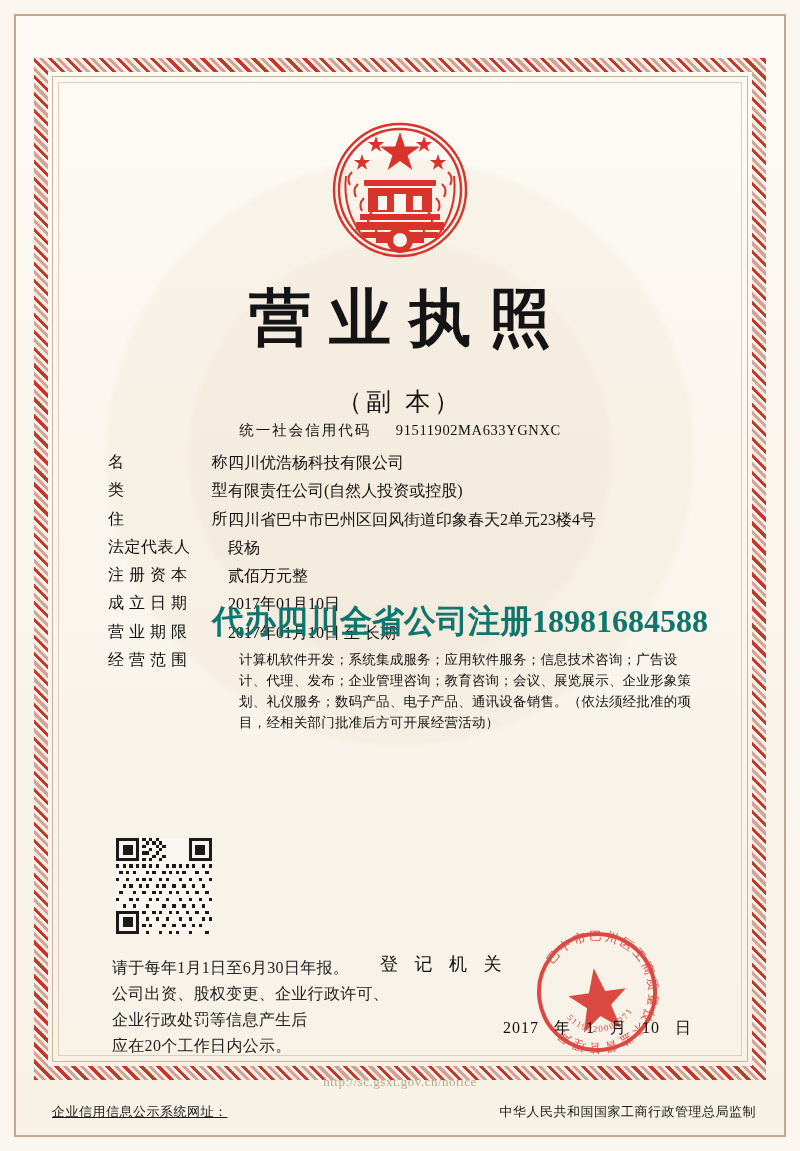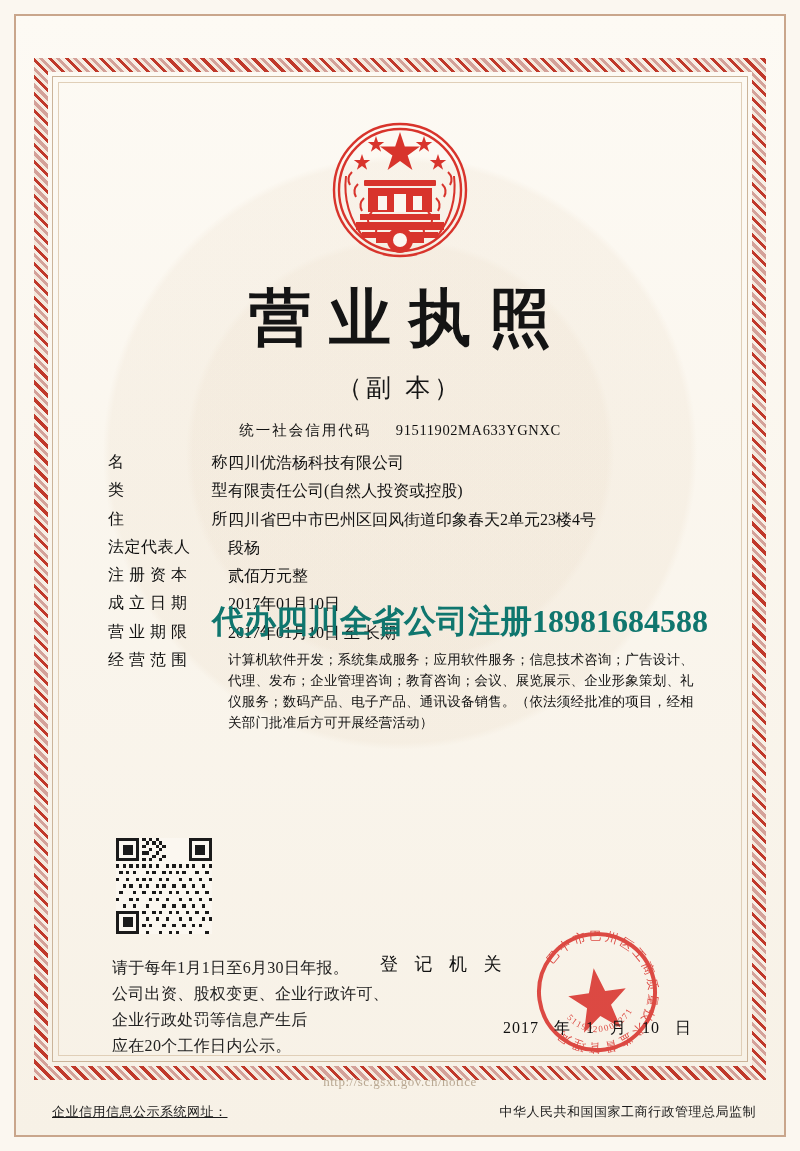--- a/index.html
+++ b/index.html
@@ -91,21 +91,21 @@
     font-family: "DejaVu Serif", "Liberation Serif", serif;
     font-size: 62px;
     font-weight: bold;
     letter-spacing: 18px;
     color: #141414;
     text-indent: 18px;
   }
   .subtitle {
     position: absolute;
     left: 0; right: 0;
-    top: 371px;
+    top: 385px;
     text-align: center;
     font-size: 25px;
     color: #161616;
     letter-spacing: 4px;
   }
 
   .credit-row {
     position: absolute;
     left: 0; right: 0;
     top: 421px;
@@ -148,21 +148,21 @@
     flex: 1;
     font-size: 16px;
     color: #111;
     line-height: 1.33;
   }
   .field-value.small {
     font-size: 13.5px;
     line-height: 1.55;
     letter-spacing: 0.2px;
   }
-  .field-row.scope { margin-top: 3px; }
+  .field-row.scope { margin-top: 3px; gap: 11px; }
 
   
   .promo-overlay {
     position: absolute;
     left: 212px;
     top: 600px;
     font-size: 32px;
     font-weight: bold;
     color: #0f766e;
     letter-spacing: 0px;

